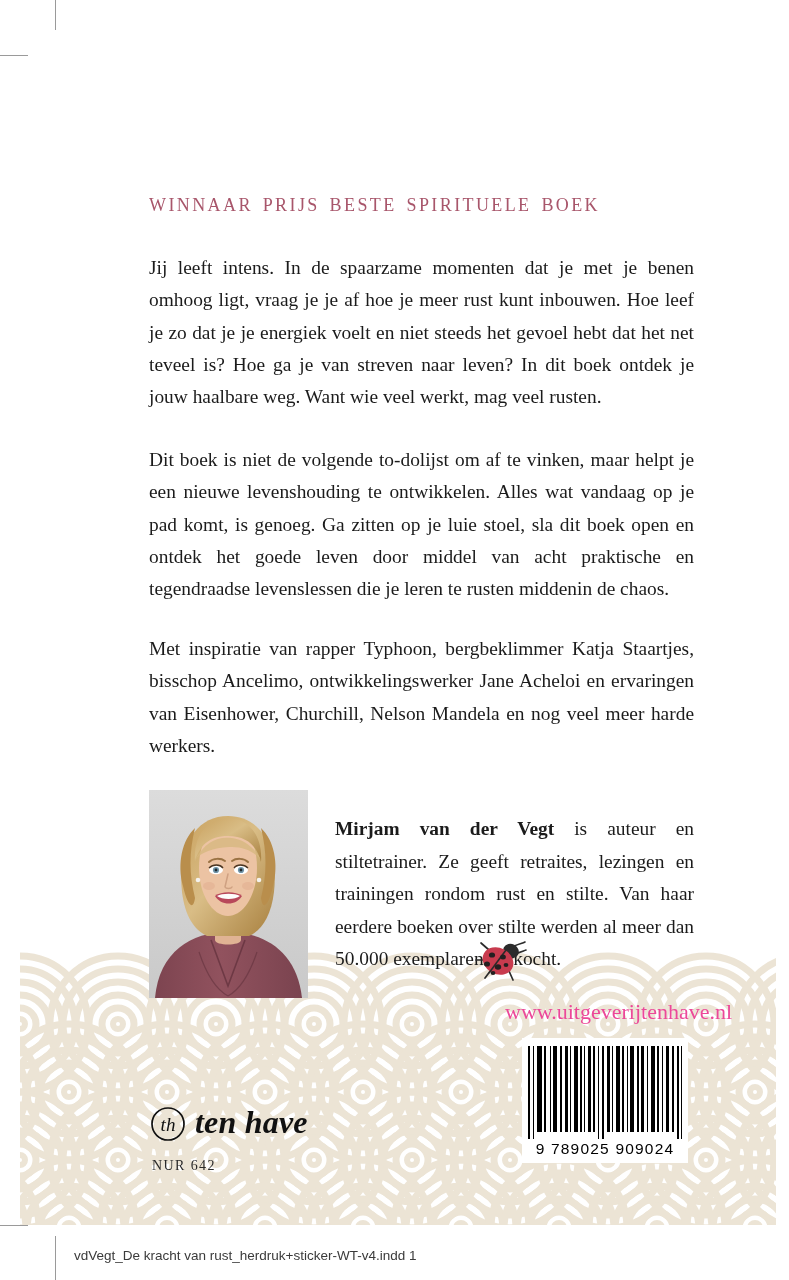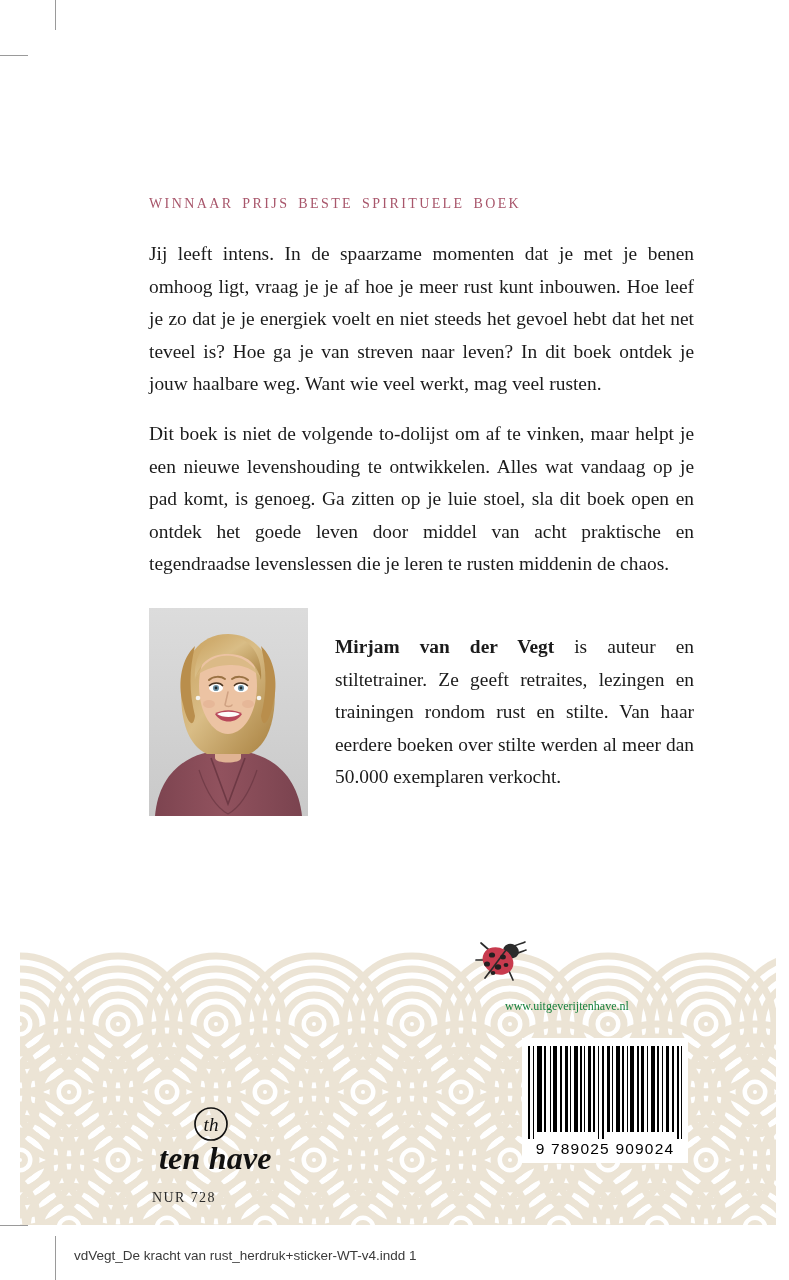--- a/index.html
+++ b/index.html
@@ -53,39 +53,39 @@
     position: absolute;
     left: 149px;
     top: 0;
     width: 545px;
     z-index: 2;
   }
 
   #award-line {
     margin: 0;
     padding-top: 196px;
-    font-size: 14px;
+    font-size: 18px;
     letter-spacing: 2.4px;
     word-spacing: 3px;
     color: #a8566b;
     font-weight: 400;
     line-height: 1.1;
     white-space: nowrap;
   }
 
   .blurb {
     margin: 0;
     font-size: 19.4px;
     line-height: 32.4px;
     text-align: justify;
     color: #1b1b1b;
     hyphens: manual;
   }
-  #blurb-1 { margin-top: 27px; }
-  #blurb-2 { margin-top: 18px; }
+  #blurb-1 { margin-top: 36px; }
+  #blurb-2 { margin-top: 30px; }
   #blurb-3 { margin-top: 27px; }
 
   
   #author-block {
     margin-top: 28px;
     display: flex;
     align-items: center;
   }
   #author-photo {
     width: 159px;
@@ -118,22 +118,22 @@
     z-index: 3;
   }
   #ladybug svg { display: block; }
 
   
   #website {
     position: absolute;
     left: 505px;
     top: 999px;
     width: 260px;
-    font-size: 12px;
-    color: #15803d;
+    font-size: 22px;
+    color: #ec4899;
     z-index: 3;
     white-space: nowrap;
   }
 
   
   #barcode-box {
     position: absolute;
     left: 522px;
     top: 1038px;
     width: 166px;
@@ -161,22 +161,20 @@
 
   
   #publisher {
     position: absolute;
     left: 150px;
     top: 1106px;
     z-index: 3;
   }
   #logo-row {
     display: flex;
-    align-items: center;
-    flex-direction: column;
   }
   #logo-mark {
     width: 36px;
     height: 36px;
     flex: 0 0 36px;
   }
   #logo-mark svg { display: block; }
   #logo-word {
     margin-left: 9px;
     font-size: 32px;
@@ -287,20 +285,21 @@
   </div>
 
   <div id="content">
 
     <div id="award-line">WINNAAR PRIJS BESTE SPIRITUELE BOEK</div>
 
     <p class="blurb" id="blurb-1">Jij leeft intens. In de spaarzame momenten dat je met je benen omhoog ligt, vraag je je af hoe je meer rust kunt inbouwen. Hoe leef je zo dat je je energiek voelt en niet steeds het gevoel hebt dat het net teveel is? Hoe ga je van streven naar leven? In dit boek ontdek je jouw haalbare weg. Want wie veel werkt, mag veel rusten.</p>
 
     <p class="blurb" id="blurb-2">Dit boek is niet de volgende to-dolijst om af te vinken, maar helpt je een nieuwe levenshouding te ontwikkelen. Alles wat vandaag op je pad komt, is genoeg. Ga zitten op je luie stoel, sla dit boek open en ontdek het goede leven door middel van acht praktische en tegendraadse levenslessen die je leren te rusten middenin de chaos.</p>
 
+    <p class="blurb" id="blurb-3">Met inspiratie van rapper Typhoon, bergbeklimmer Katja Staartjes, bisschop Ancelimo, ontwikkelingswerker Jane Acheloi en ervaringen van Eisenhower, Churchill, Nelson Mandela en nog veel meer harde werkers.</p>
 
     <div id="author-block">
 
       <div id="author-photo">
         <svg width="159" height="208" viewBox="0 0 159 208" xmlns="http://www.w3.org/2000/svg">
           <defs>
             <linearGradient id="bgGrad" x1="0" y1="0" x2="0" y2="1">
               <stop offset="0%" stop-color="#dcdcdc"></stop>
               <stop offset="100%" stop-color="#c9c9c9"></stop>
             </linearGradient>
@@ -439,18 +438,18 @@
   <div id="publisher">
     <div id="logo-row">
       <div id="logo-mark">
         <svg width="36" height="36" viewBox="0 0 36 36" xmlns="http://www.w3.org/2000/svg">
           <circle cx="18" cy="18" r="16" fill="none" stroke="#111111" stroke-width="1.7"></circle>
           <text x="18" y="25" font-family="Liberation Serif, DejaVu Serif, serif" font-size="19" font-style="italic" text-anchor="middle" fill="#111111">th</text>
         </svg>
       </div>
       <div id="logo-word">ten have</div>
     </div>
-    <div id="nur-code">NUR 728</div>
+    <div id="nur-code">NUR 642</div>
   </div>
 
   <div id="print-footer">vdVegt_De kracht van rust_herdruk+sticker-WT-v4.indd   1</div>
 
 </div>
 
 </body></html>

